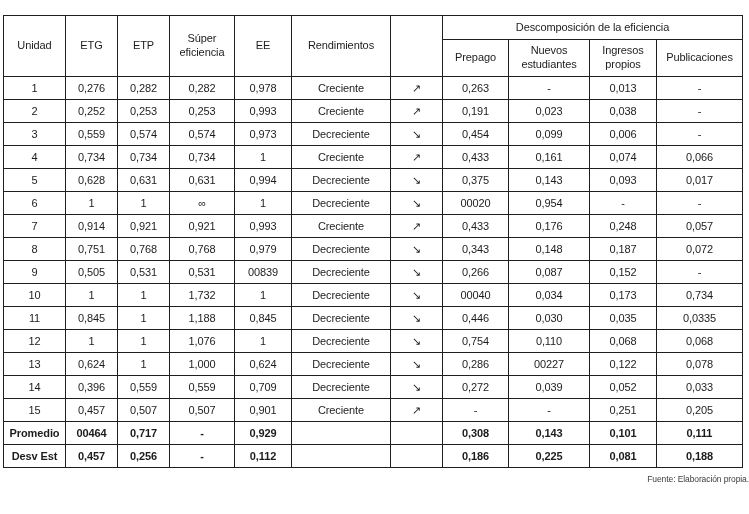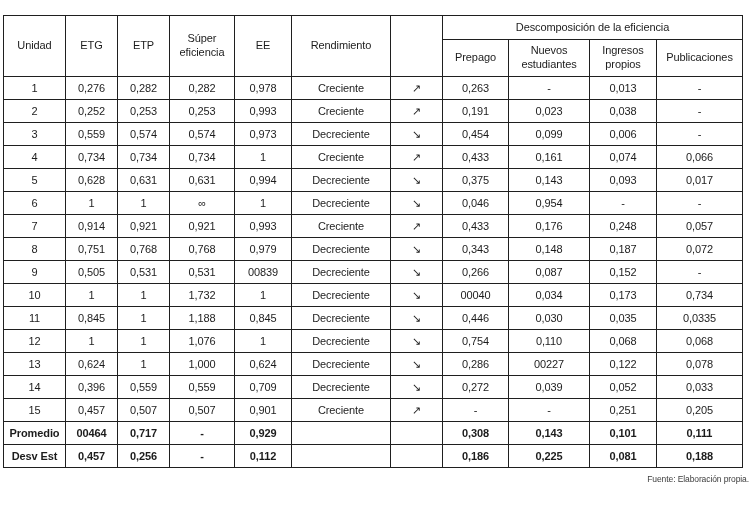--- a/index.html
+++ b/index.html
@@ -55,21 +55,21 @@
       <col style="width:67px">
         <col style="width:86px">
     </colgroup>
     <thead>
       <tr class="group-row">
         <th rowspan="2">Unidad</th>
         <th rowspan="2">ETG</th>
         <th rowspan="2">ETP</th>
         <th rowspan="2">Súper eficiencia</th>
         <th rowspan="2">EE</th>
-        <th rowspan="2">Rendimiento</th>
+        <th rowspan="2">Rendimientos</th>
         <th rowspan="2"></th>
         <th colspan="4">Descomposición de la eficiencia</th>
       </tr>
       <tr class="sub-row">
         <th>Prepago</th>
         <th>Nuevos estudiantes</th>
         <th>Ingresos propios</th>
         <th>Publicaciones</th>
       </tr>
     </thead>
@@ -140,21 +140,21 @@
           <td>0,017</td>
         </tr>
         <tr>
           <td>6</td>
           <td>1</td>
           <td>1</td>
           <td>∞</td>
           <td>1</td>
           <td>Decreciente</td>
           <td class="arrow">↘</td>
-          <td>0,046</td>
+          <td>00020</td>
           <td>0,954</td>
           <td>-</td>
           <td>-</td>
         </tr>
         <tr>
           <td>7</td>
           <td>0,914</td>
           <td>0,921</td>
           <td>0,921</td>
           <td>0,993</td>

